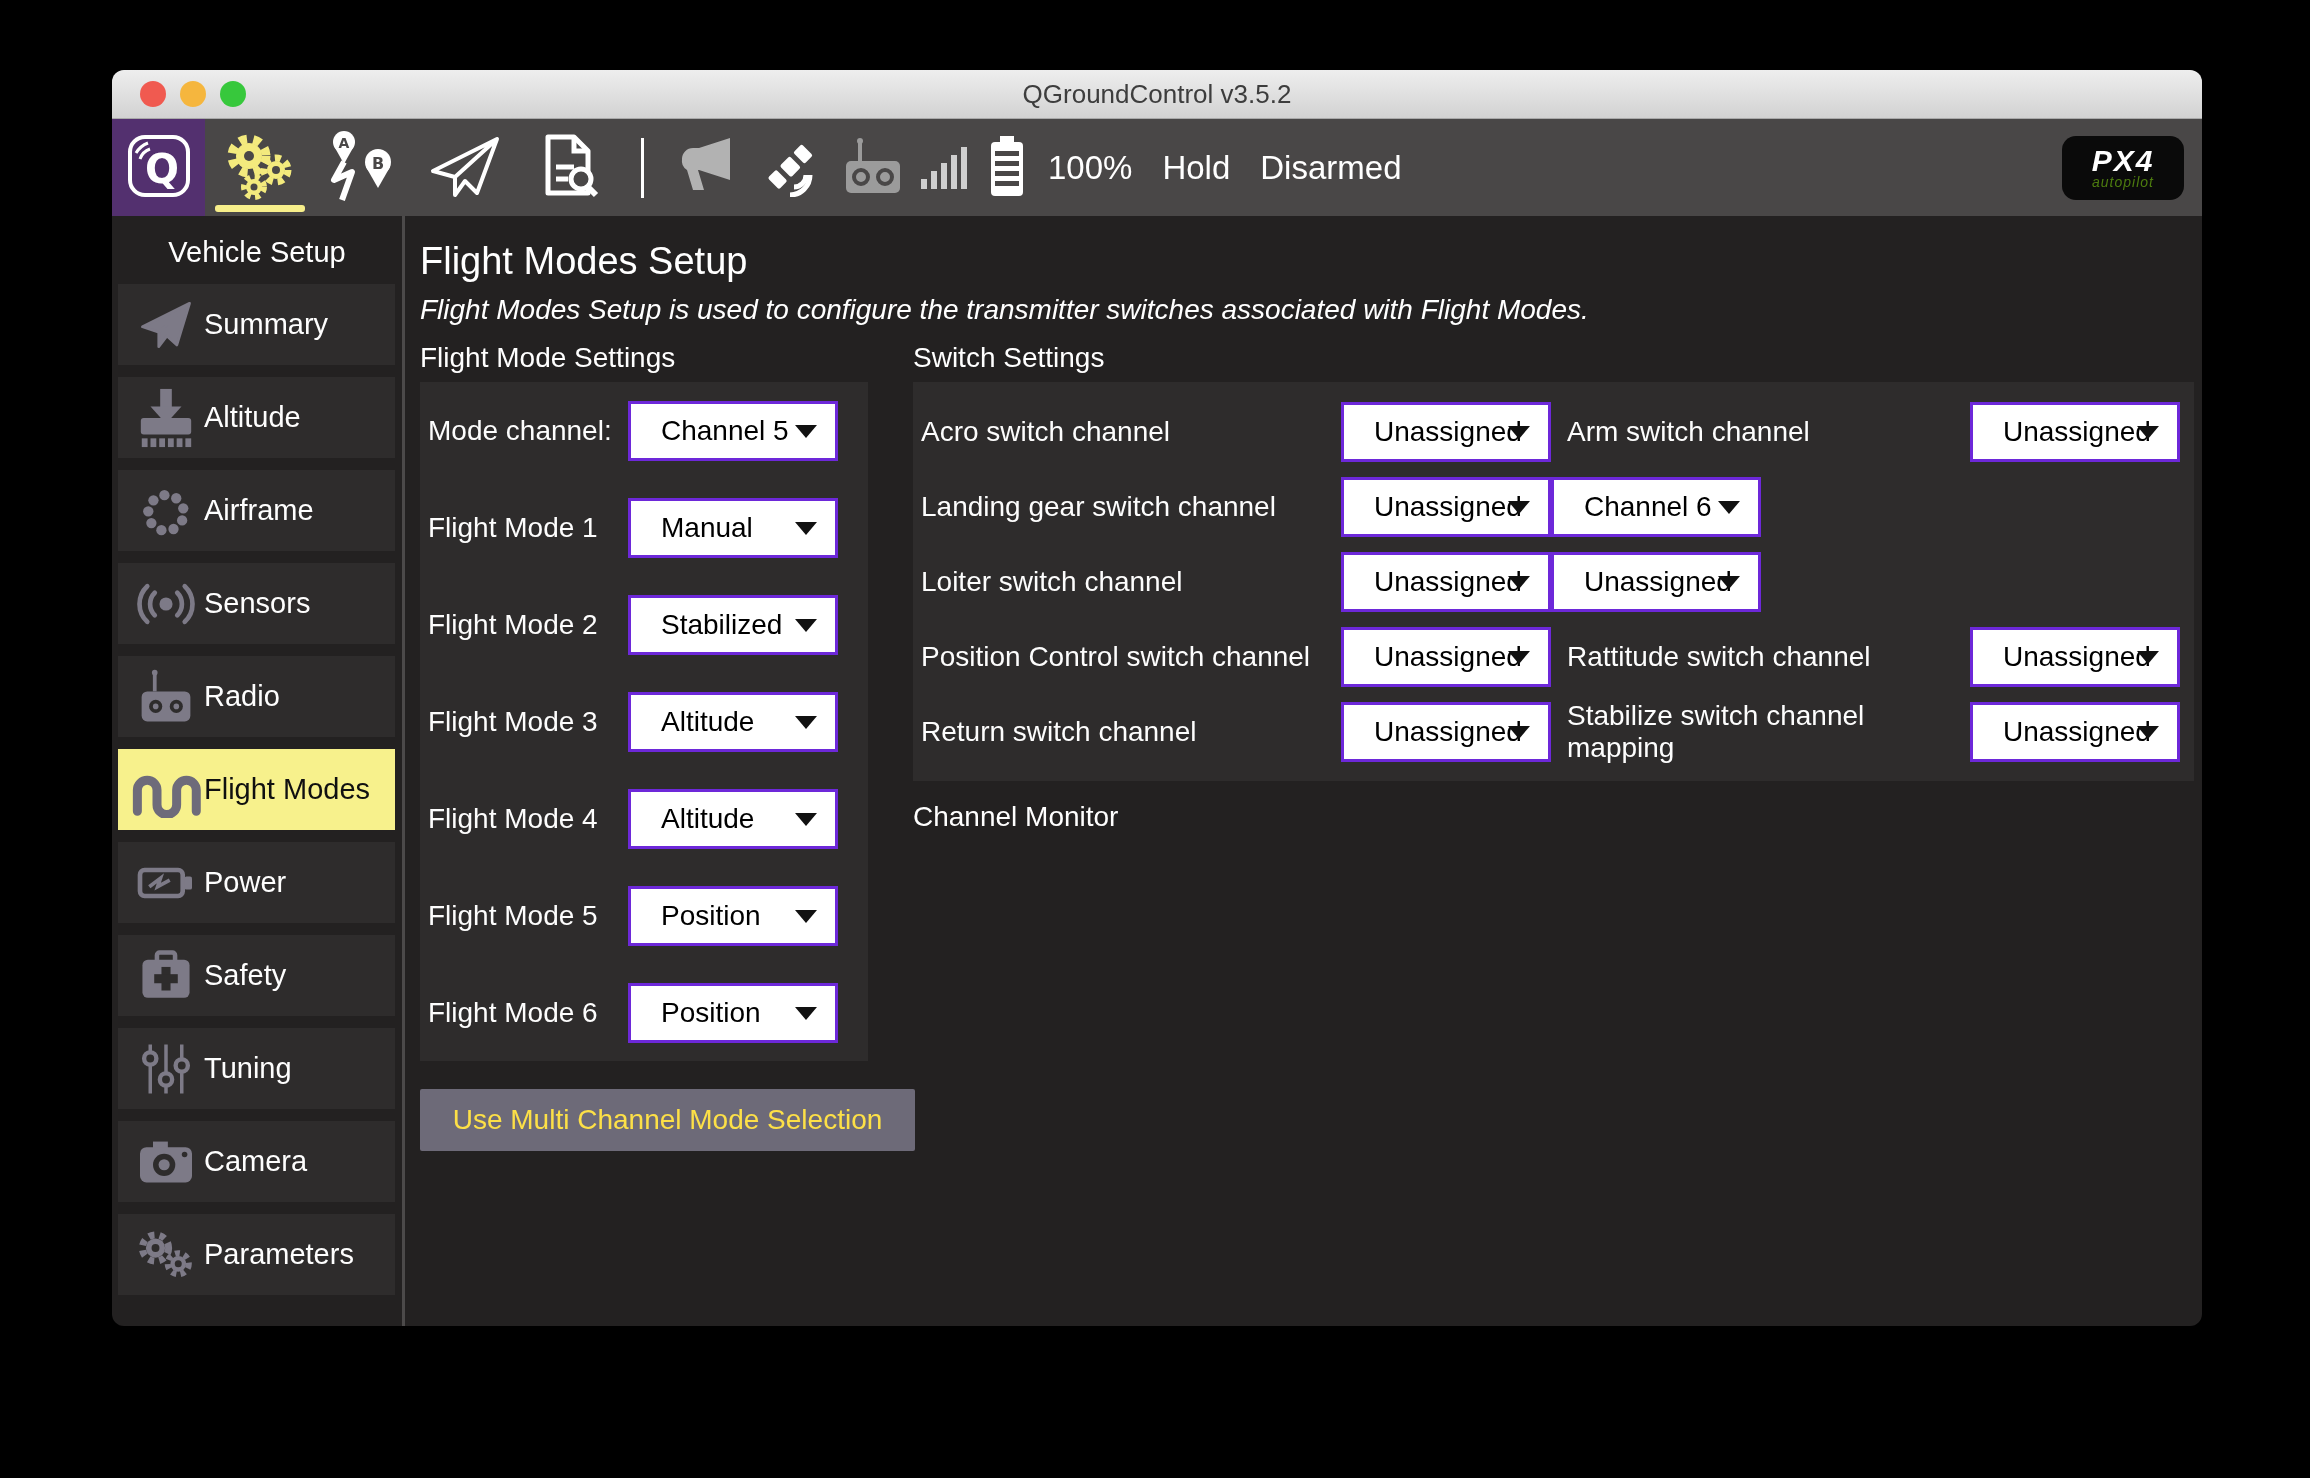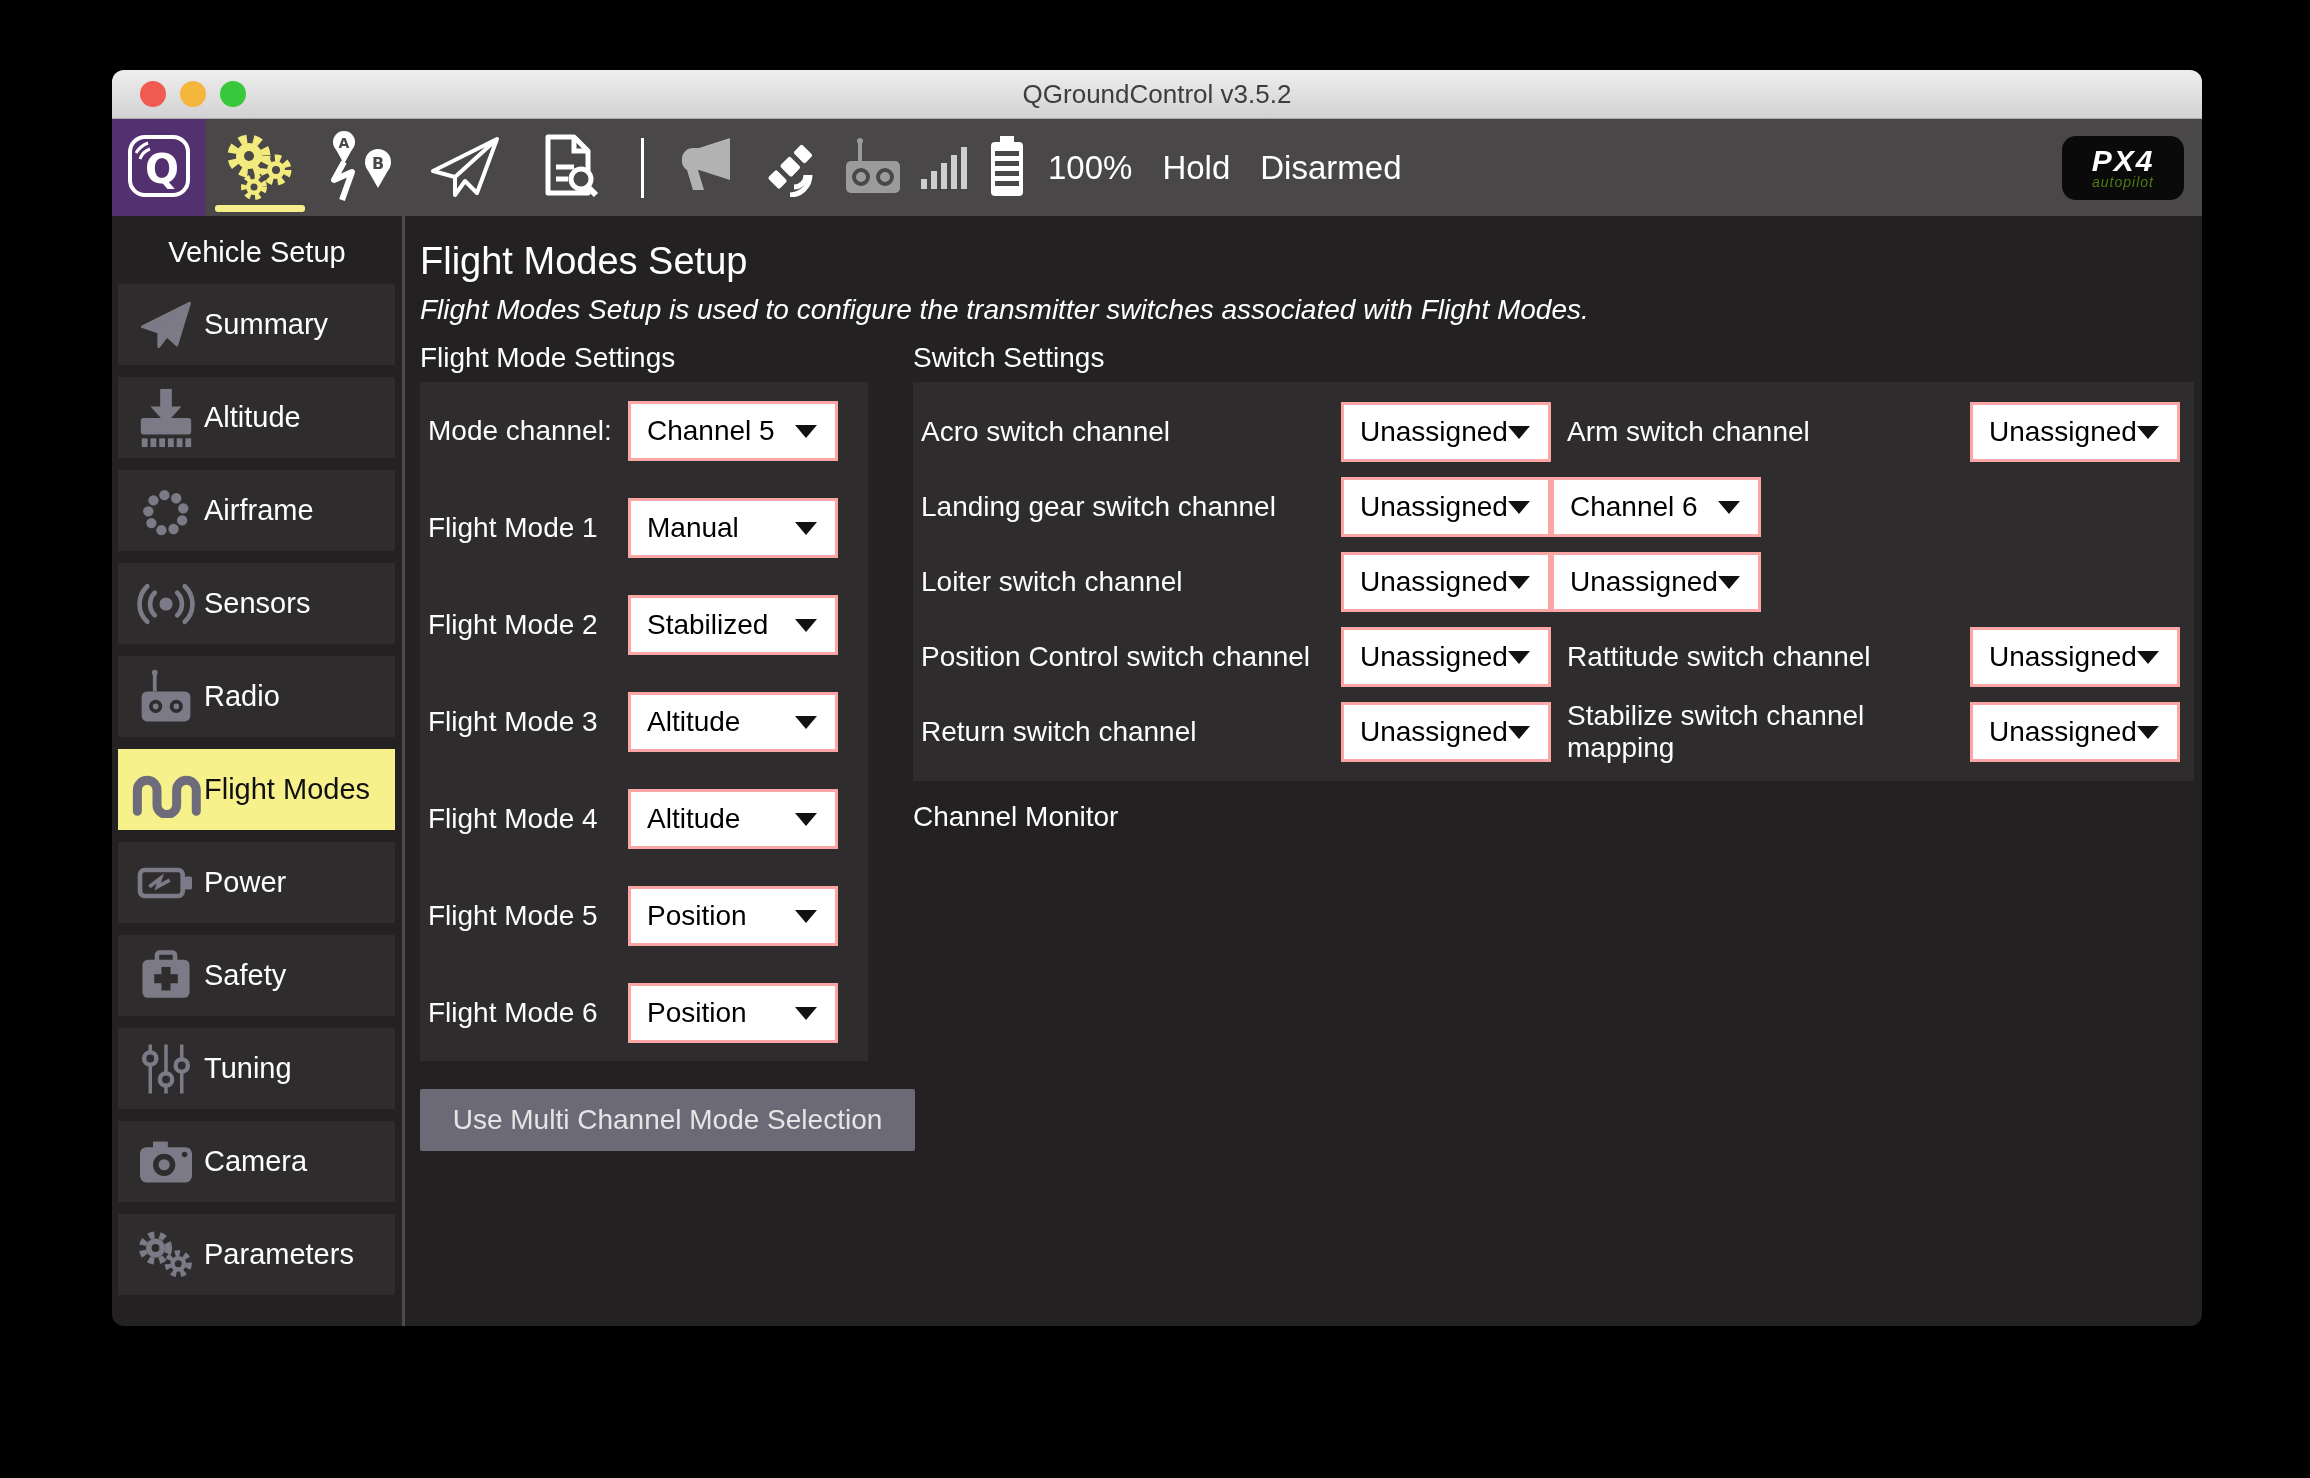--- a/index.html
+++ b/index.html
@@ -74,37 +74,37 @@
   .col-left{width:448px;flex:none;}
   .col-right{flex:1;margin-left:17px;margin-right:8px;}
   .section-label{font-size:28px;height:40px;}
   .panel{background:#2e2c2c;}
   
   .fm-panel{width:448px;}
   .fm-row{display:flex;align-items:center;height:97px;padding-left:8px;}
   .row-label{font-size:28px;color:#fdfdfd;}
   .fm-row .row-label{width:200px;flex:none;}
   .dropdown{
-    width:210px;height:60px;background:#fff;border:3px solid #fca5a5;box-sizing:border-box;
-    display:flex;align-items:center;position:relative;flex:none;
+    width:210px;height:60px;background:#fff;border:3px solid #6d28d9;box-sizing:border-box;
+    display:flex;align-items:center;position:relative;flex:none;padding-left:14px;
   }
   .dd-value{font-size:28px;color:#000;margin-left:16px;white-space:nowrap;}
   .dd-arrow{
     position:absolute;right:18px;top:21px;width:0;height:0;
     border-left:11px solid transparent;border-right:11px solid transparent;border-top:13px solid #111;
   }
   
   .sw-panel{padding:12px 0;}
   .sw-row{display:flex;align-items:center;height:75px;padding:0 14px 0 8px;}
   .sw-label-1{width:420px;flex:none;}
   .sw-label-2{flex:1;padding-left:16px;}
   
   .multi-btn{
     margin-top:28px;width:495px;height:62px;background:#6d6a78;border:none;border-radius:2px;
-    color:#e5e5e5;font-size:28px;font-family:"Liberation Sans",sans-serif;
+    color:#fde047;font-size:28px;font-family:"Liberation Sans",sans-serif;
     display:flex;align-items:center;justify-content:center;cursor:pointer;
   }
   .channel-monitor{font-size:28px;margin-top:20px;height:36px;}
 </style>
 </head>
 <body>
 
 <div class="window">
 
   <div class="titlebar">

